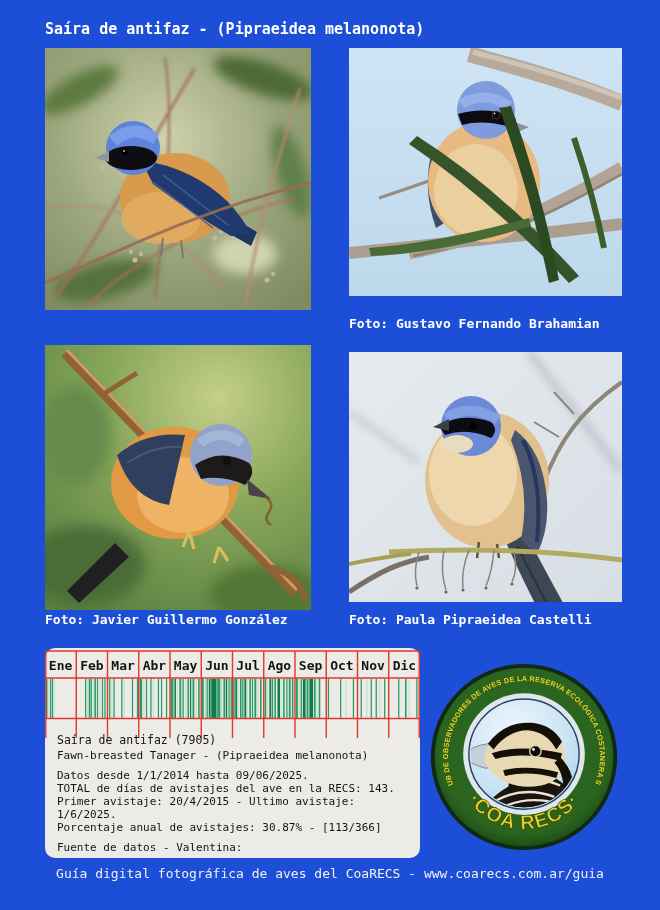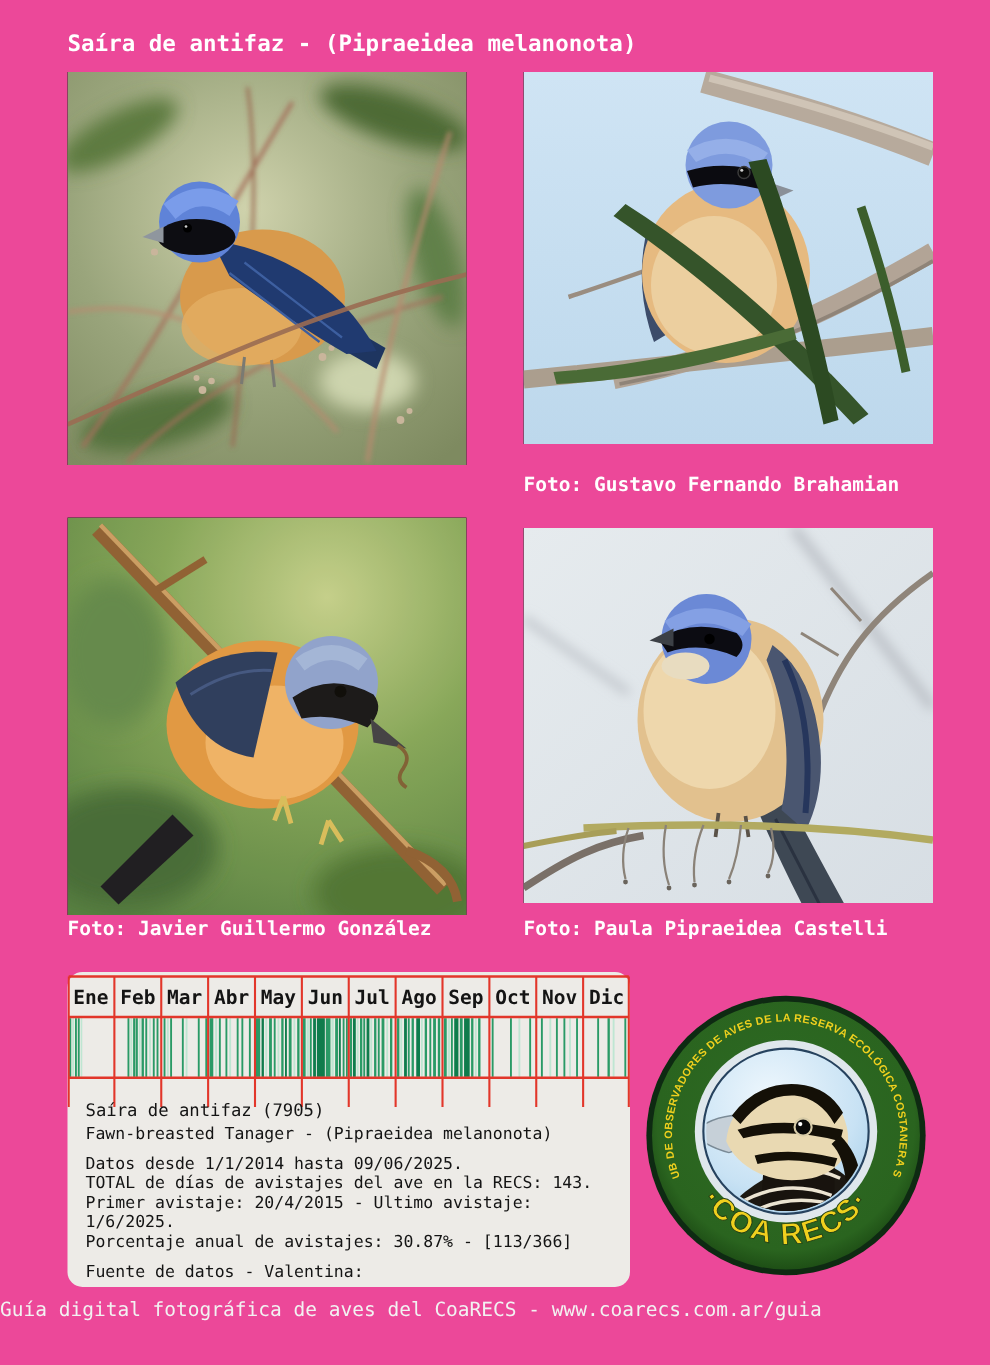--- a/index.html
+++ b/index.html
@@ -1,31 +1,31 @@
 <!DOCTYPE html>
 <html><head>
 <meta charset="utf-8">
 <style>
   html,body{margin:0;padding:0;background:#000;}
-  .page{position:relative;width:660px;height:910px;background:#ec4899;overflow:hidden;
+  .page{position:relative;width:660px;height:910px;background:#1d4ed8;overflow:hidden;
         font-family:"DejaVu Sans Mono",monospace;}
   .page-title{position:absolute;left:45px;top:20px;color:#fff;font-size:15px;font-weight:bold;white-space:pre;}
   .photo{position:absolute;overflow:hidden;background:#222;}
   .photo svg{display:block;}
   .credit{position:absolute;color:#fff;font-size:13px;font-weight:bold;white-space:pre;}
   .panel{position:absolute;left:45px;top:648px;width:375px;height:210px;background:#edebe7;border-radius:10px;}
   .panel svg.cal{position:absolute;left:0;top:0;}
   .cal-month{font-family:"DejaVu Sans Mono",monospace;font-size:13px;font-weight:bold;fill:#141414;}
   .info{position:absolute;left:12px;top:86px;right:8px;color:#141414;font-size:11px;line-height:13px;}
   .info-title{font-weight:normal;font-size:11.5px;margin:0 0 2px 0;}
   .info-sub{margin:0 0 7px 0;}
   .info-line{margin:0;}
   .info-src{margin-top:7px;}
   .logo{position:absolute;left:429px;top:662px;width:190px;height:190px;}
-  .footer{position:absolute;left:0;top:866px;width:660px;color:#f2f2f2;font-size:13px;white-space:pre;}
+  .footer{position:absolute;left:0;top:866px;width:660px;text-align:center;color:#f2f2f2;font-size:13px;white-space:pre;}
 </style>
 </head>
 <body>
 
 <div class="page">
 
   <div class="page-title">Saíra de antifaz - (Pipraeidea melanonota)</div>
 
   <figure class="photo" style="left:45px;top:48px;width:266px;height:262px;margin:0;">
     <svg width="266" height="262" viewBox="0 0 266 262">

